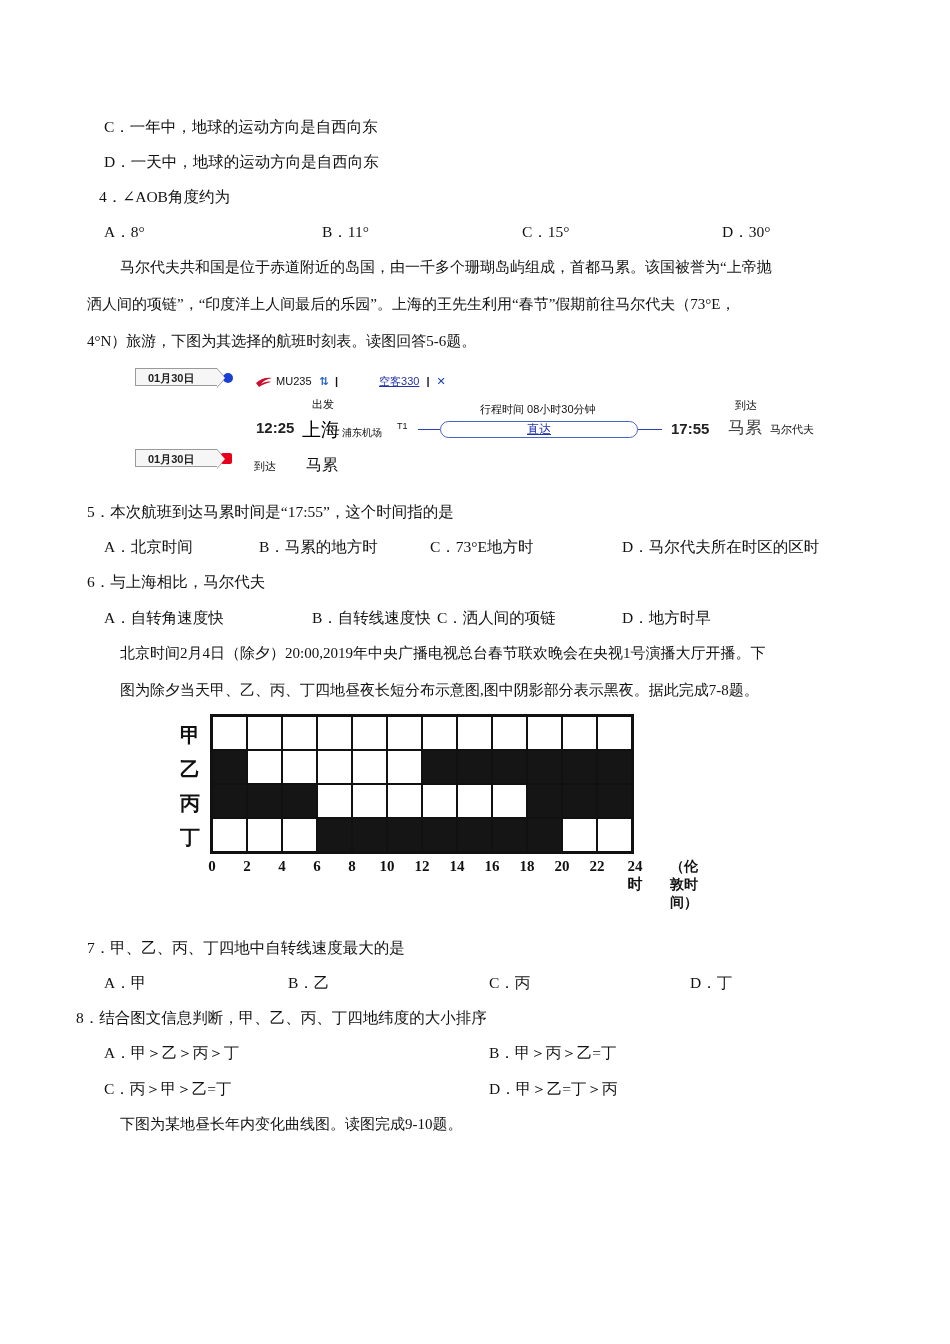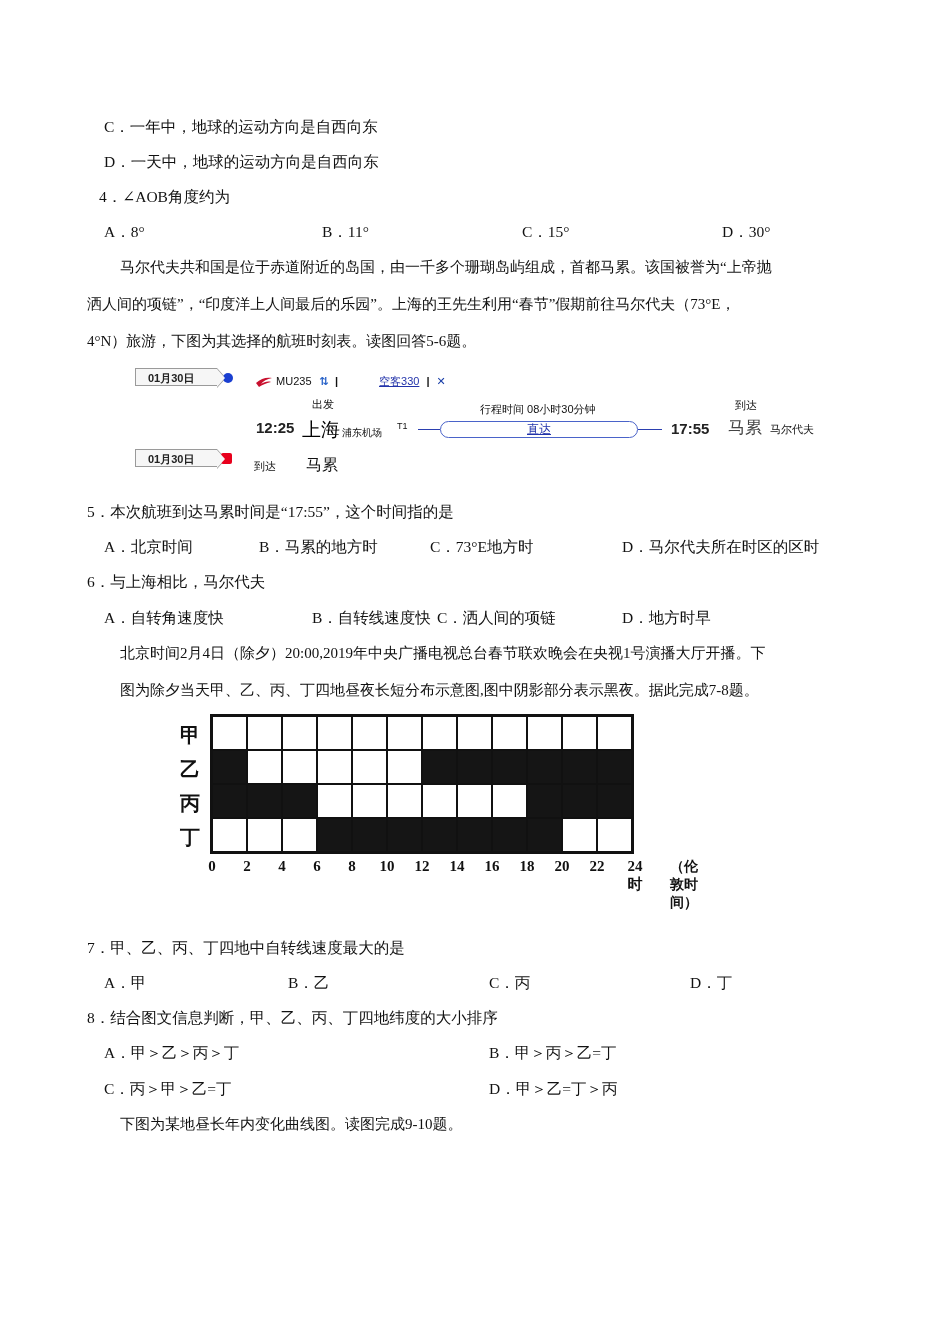--- a/index.html
+++ b/index.html
@@ -179,19 +179,19 @@
     </div>
   <div class="tick" style="left:495px; transform:none; font-family:'DejaVu Sans',sans-serif; font-size:14px;">（伦敦时间）</div>
 </div>
 
 <div class="line" style="left:87px; top:938px;">7．甲、乙、丙、丁四地中自转线速度最大的是</div>
 <div class="opt" style="left:104px; top:973px;">A．甲</div>
 <div class="opt" style="left:288px; top:973px;">B．乙</div>
 <div class="opt" style="left:489px; top:973px;">C．丙</div>
 <div class="opt" style="left:690px; top:973px;">D．丁</div>
 
-<div class="line" style="left:87px; top:1008px;">8．结合图文信息判断，甲、乙、丙、丁四地纬度的大小排序</div>
+<div class="line" style="left:76px; top:1008px;">8．结合图文信息判断，甲、乙、丙、丁四地纬度的大小排序</div>
 <div class="opt" style="left:104px; top:1043px;">A．甲＞乙＞丙＞丁</div>
 <div class="opt" style="left:489px; top:1043px;">B．甲＞丙＞乙=丁</div>
 <div class="opt" style="left:104px; top:1079px;">C．丙＞甲＞乙=丁</div>
 <div class="opt" style="left:489px; top:1079px;">D．甲＞乙=丁＞丙</div>
 
 <div class="line" style="left:120px; top:1114px; font-size:15px;">下图为某地昼长年内变化曲线图。读图完成9-10题。</div>
 
 </body></html>

